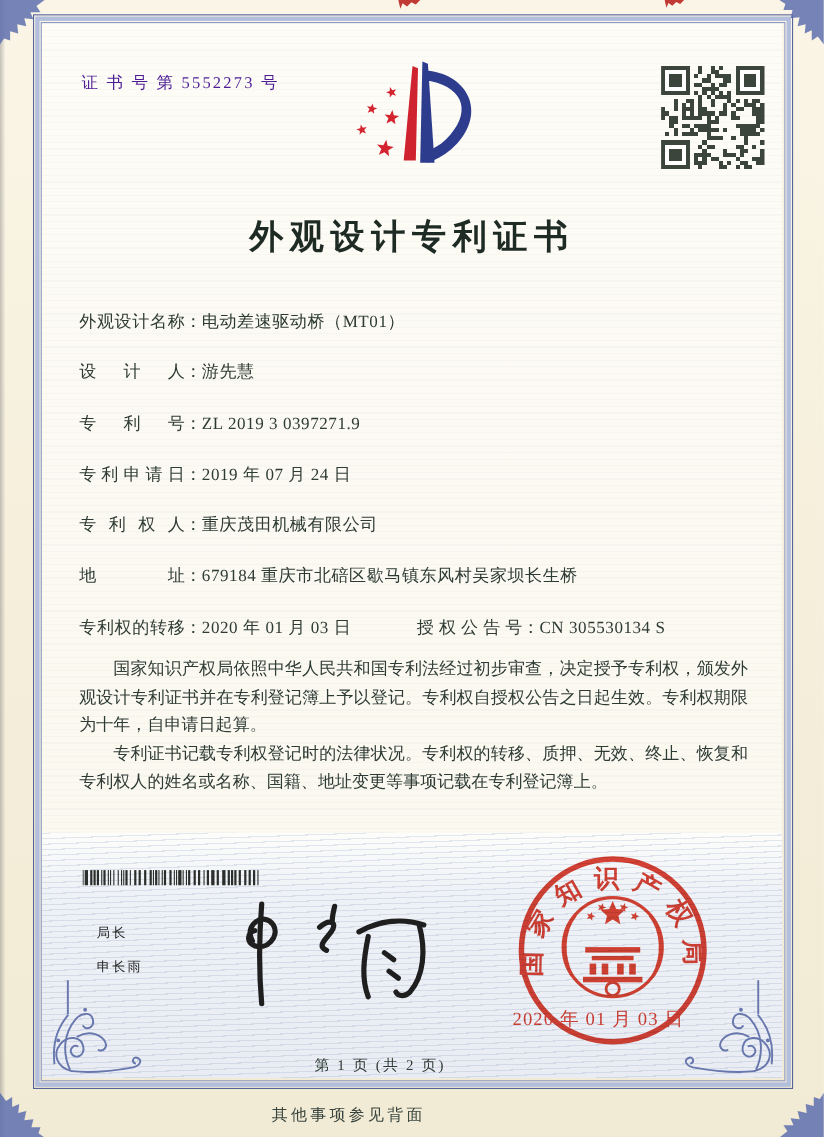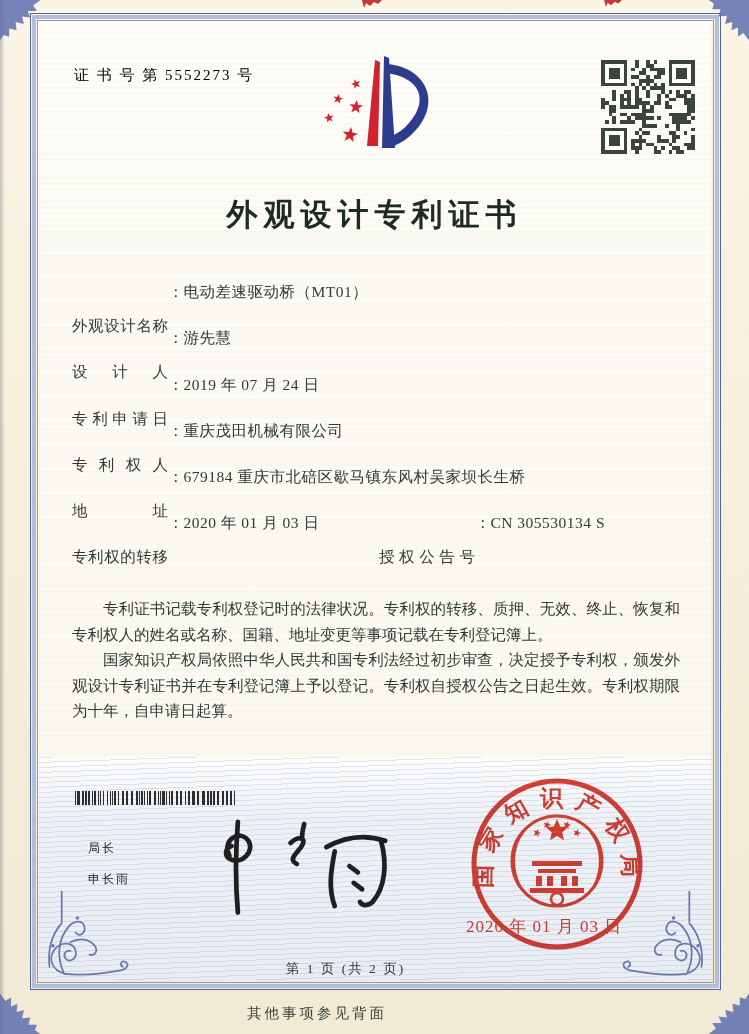--- a/index.html
+++ b/index.html
@@ -24,29 +24,29 @@
   .guilloche .waves{position:absolute;inset:0;
     background:repeating-linear-gradient(178deg,rgba(120,140,180,.20) 0 1px,transparent 1px 5px);}
   
   .lace{position:absolute;width:46px;height:46px;z-index:9;}
   .lace.tl{left:0;top:0;}
   .lace.tr{right:0;top:0;transform:rotate(90deg);}
   .lace.br{right:0;bottom:0;transform:rotate(180deg);}
   .lace.bl{left:0;bottom:0;transform:rotate(270deg);}
   .red-bit{position:absolute;z-index:9;}
   
-  .cert-no{position:absolute;left:74px;top:66px;font-size:15px;letter-spacing:2px;color:#000000;z-index:3;}
+  .cert-no{position:absolute;left:74px;top:66px;font-size:15px;letter-spacing:2px;color:#4c1d95;z-index:3;}
   .logo{position:absolute;left:318px;top:52px;width:130px;height:102px;z-index:3;}
   .qr{position:absolute;left:601px;top:60px;width:94px;height:94px;z-index:3;}
   .title{position:absolute;left:0;top:194px;width:749px;text-align:center;
     font-size:31px;font-weight:700;letter-spacing:6px;color:#1e2a24;z-index:3;}
   
   .fields{position:absolute;left:72px;top:282px;width:620px;z-index:3;color:#2e3b34;font-size:15.5px;}
   .frow{height:46.3px;white-space:nowrap;}
-  .fl{display:inline-block;width:96px;text-align:justify;text-align-last:justify;vertical-align:top;margin-top:34px;}
+  .fl{display:inline-block;width:96px;text-align:justify;text-align-last:justify;vertical-align:top;}
   .fv{letter-spacing:.5px;}
   .pair{display:inline-block;}
   .pair-a{width:303px;}
   
   .paras{position:absolute;left:72px;top:596px;width:608px;z-index:3;color:#2e3b34;}
   .paras p{margin:0;font-size:15.5px;line-height:25.6px;text-indent:2em;text-align:justify;}
   
   .barcode{position:absolute;left:75px;top:791px;width:162px;height:14px;z-index:3;}
   .officials{position:absolute;left:88px;top:833px;z-index:3;color:#1d1d1d;
     font-family:"Liberation Sans","DejaVu Sans",sans-serif;font-size:12px;line-height:31px;letter-spacing:2px;}
@@ -323,41 +323,44 @@
 <div class="title">外观设计专利证书</div>
 
 <div class="fields">
   <div class="frow">
     <span class="fl">外观设计名称</span><span>：</span><span class="fv">电动差速驱动桥（MT01）</span>
   </div>
   <div class="frow">
     <span class="fl">设计人</span><span>：</span><span class="fv">游先慧</span>
   </div>
   <div class="frow">
+    <span class="fl">专利号</span><span>：</span><span class="fv">ZL 2019 3 0397271.9</span>
+  </div>
+  <div class="frow">
     <span class="fl">专利申请日</span><span>：</span><span class="fv">2019 年 07 月 24 日</span>
   </div>
   <div class="frow">
     <span class="fl">专利权人</span><span>：</span><span class="fv">重庆茂田机械有限公司</span>
   </div>
   <div class="frow">
     <span class="fl">地址</span><span>：</span><span class="fv">679184 重庆市北碚区歇马镇东风村吴家坝长生桥</span>
   </div>
   <div class="frow">
     <span class="pair pair-a">
       <span class="fl">专利权的转移</span><span>：</span><span class="fv">2020 年 01 月 03 日</span>
     </span>
     <span class="pair">
       <span class="fl">授权公告号</span><span>：</span><span class="fv">CN 305530134 S</span>
     </span>
   </div>
 </div>
 
 <div class="paras">
+  <p>国家知识产权局依照中华人民共和国专利法经过初步审查，决定授予专利权，颁发外观设计专利证书并在专利登记簿上予以登记。专利权自授权公告之日起生效。专利权期限为十年，自申请日起算。</p>
   <p>专利证书记载专利权登记时的法律状况。专利权的转移、质押、无效、终止、恢复和专利权人的姓名或名称、国籍、地址变更等事项记载在专利登记簿上。</p>
-  <p>国家知识产权局依照中华人民共和国专利法经过初步审查，决定授予专利权，颁发外观设计专利证书并在专利登记簿上予以登记。专利权自授权公告之日起生效。专利权期限为十年，自申请日起算。</p>
 </div>
 
 <svg class="barcode" viewBox="0 0 162 14" preserveAspectRatio="none">
   <g id="barcode-bars" fill="#2b2e2b">
       <rect x="0" y="0" width="1" height="14"></rect>
       <rect x="2" y="0" width="3" height="14"></rect>
       <rect x="7" y="0" width="2" height="14"></rect>
       <rect x="10" y="0" width="2" height="14"></rect>
       <rect x="13" y="0" width="2" height="14"></rect>
       <rect x="17" y="0" width="1" height="14"></rect>

